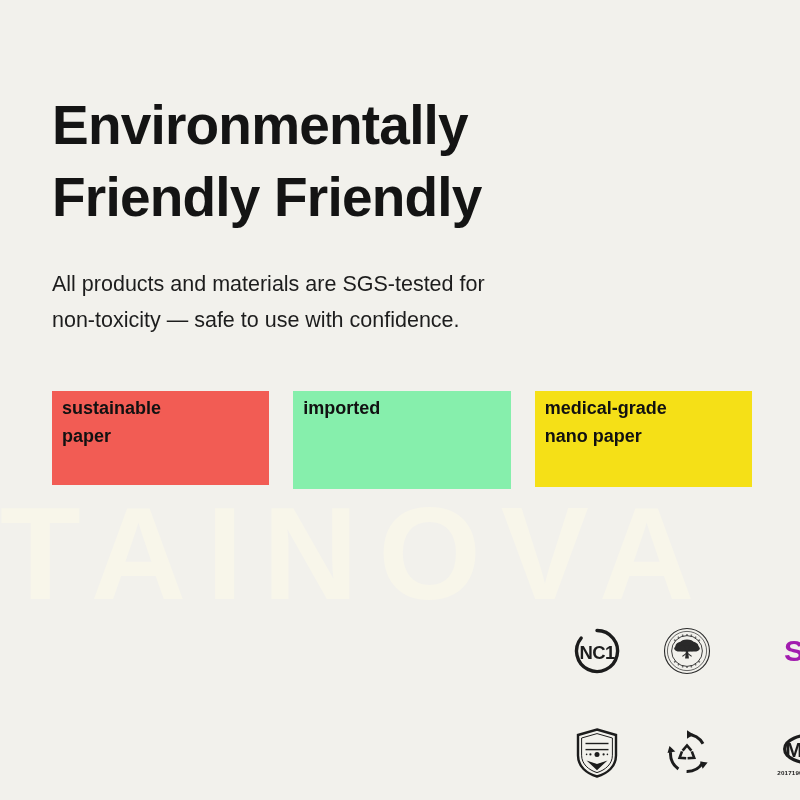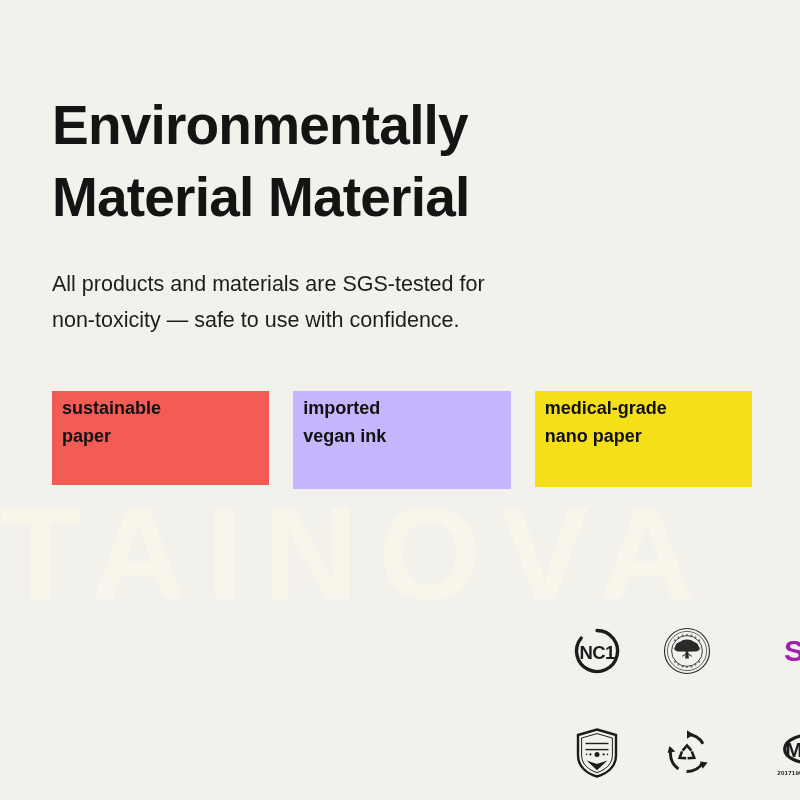--- a/index.html
+++ b/index.html
@@ -84,21 +84,21 @@
     text-align: left;
     font-size: 18px;
     font-weight: 700;
     line-height: 1.55;
     color: #111111;
   }
   .badge .line {
     display: block;
   }
   .badge-red    { background: #f25c54; min-height: 94px; }
-  .badge-green  { background: #c4b5fd; min-height: 98px; }
+  .badge-green  { background: #86efac; min-height: 98px; }
   .badge-yellow { background: #f5e017; min-height: 96px; }
 
   
   .certs {
     position: absolute;
     left: 572px;
     top: 620px;
     width: 208px;
     display: grid;
     grid-template-columns: repeat(3, 1fr);
@@ -136,38 +136,37 @@
 </style>
 </head>
 <body>
 
 <div class="watermark">TAINOVA</div>
 
 <div class="content">
 
   <h1 class="headline">
     <span class="line">Environmentally</span>
-    <span class="line">Material Material</span>
+    <span class="line">Friendly Friendly</span>
   </h1>
 
   <p class="subtext">
     <span class="line">All products and materials are SGS-tested for</span>
     <span class="line">non-toxicity — safe to use with confidence.</span>
   </p>
 
   <div class="badge-row">
 
     <div class="badge badge-red">
       <span class="line">sustainable</span>
       <span class="line">paper</span>
     </div>
 
     <div class="badge badge-green">
       <span class="line">imported</span>
-      <span class="line">vegan ink</span>
     </div>
 
     <div class="badge badge-yellow">
       <span class="line">medical-grade</span>
       <span class="line">nano paper</span>
     </div>
 
   </div>
 
   <div class="certs">

